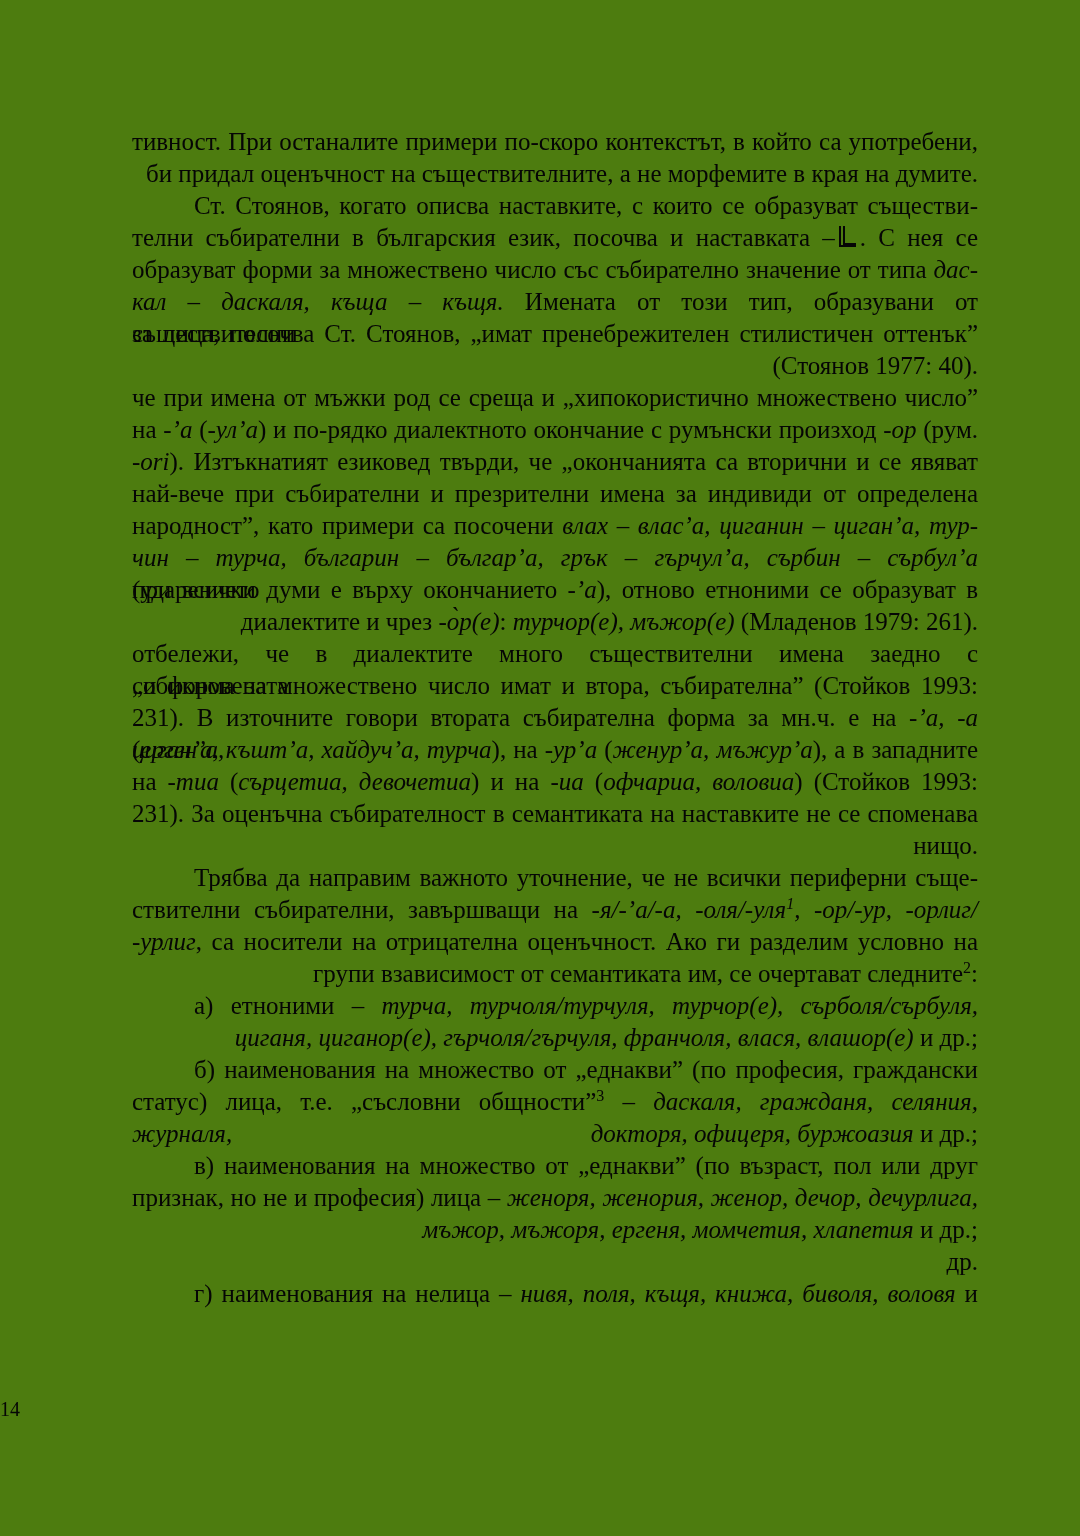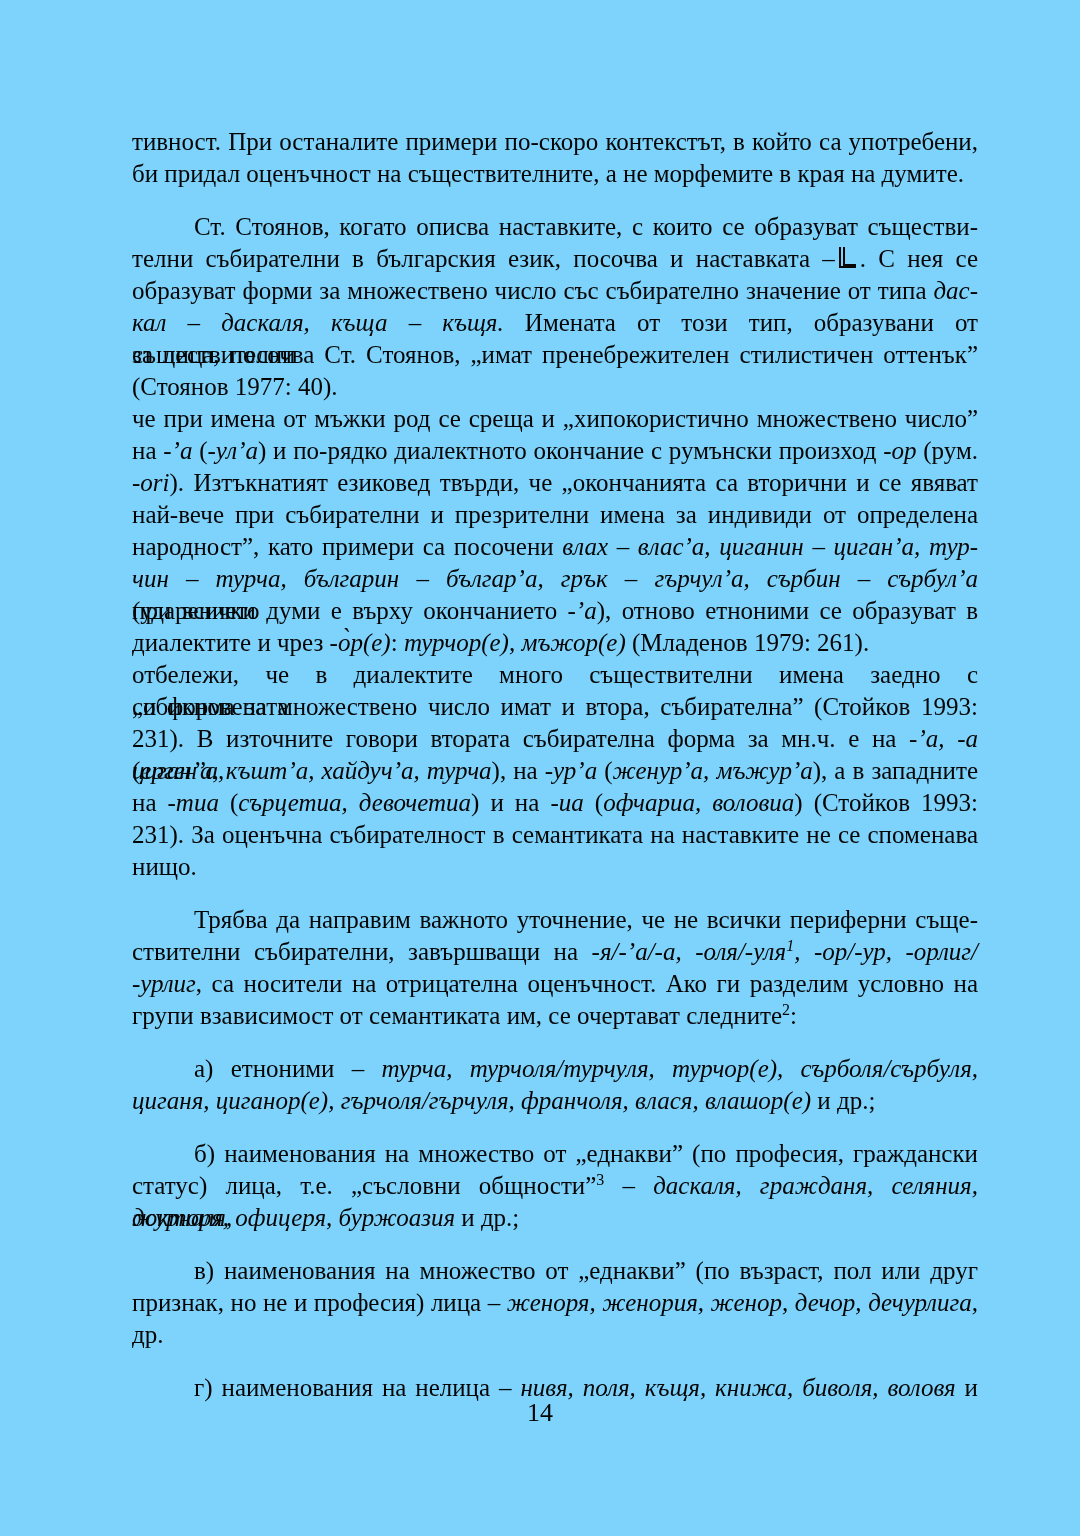--- a/index.html
+++ b/index.html
@@ -5,45 +5,45 @@
   html, body {
     margin: 0;
     padding: 0;
     background: #e8e8e8;
   }
   .page {
     position: relative;
     width: 1080px;
     height: 1536px;
     margin: 0 auto;
-    background: #7dd3fc;
+    background: #4d7c0f;
     color: #050505;
     font-family: "Liberation Serif", "DejaVu Serif", serif;
     overflow: hidden;
   }
   .text-block {
     position: absolute;
     left: 132px;
     top: 126px;
     width: 846px;
     font-size: 25px;
     line-height: 32px;
   }
   .line {
     height: 32px;
     white-space: nowrap;
+    text-align: right;
   }
   .line.just {
     white-space: normal;
     text-align: justify;
     text-align-last: justify;
   }
   .line.indent {
     text-indent: 62px;
-    margin-top: 21px;
   }
   .it { font-style: italic; }
   .un { text-underline-offset: 4px; }
   sup {
     font-size: 64%;
     line-height: 0;
     vertical-align: super;
   }
   .glyphL {
     display: inline-block;
@@ -51,22 +51,22 @@
     height: 17px;
     border-left: 6px double #050505;
     border-bottom: 4px solid #050505;
     margin: 0 4px -1px 4px;
   }
   .page-number {
     position: absolute;
     top: 1398px;
     left: 0;
     width: 100%;
-    text-align: center;
-    font-size: 26px;
+    text-align: left;
+    font-size: 20px;
   }
 </style>
 </head>
 <body>
 
 <div class="page">
   <div class="text-block">
       <div class="line just"><span>тивност. При останалите примери по-скоро контекстът, в който са употребени,</span></div>
       <div class="line"><span>би придал оценъчност на съществителните, а не морфемите в края на думите.</span></div>
       <div class="line just indent"><span>Ст. Стоянов, когато описва наставките, с които се образуват съществи-</span></div>
@@ -94,17 +94,18 @@
       <div class="line just"><span>ствителни събирателни, завършващи на </span><span class="it">-я/-’а/-а, -оля/-уля</span><sup class="it">1</sup><span class="it">, -ор/-ур, -орлиг/</span></div>
       <div class="line just"><span class="it">-урлиг</span><span>, са носители на отрицателна оценъчност. Ако ги разделим условно на</span></div>
       <div class="line"><span>групи взависимост от семантиката им, се очертават следните</span><sup>2</sup><span>:</span></div>
       <div class="line just indent"><span>а) </span><span class="un">етноними</span><span> – </span><span class="it">турча, турчоля/турчуля, турчор(е), сърболя/сърбуля,</span></div>
       <div class="line"><span class="it">циганя, циганор(е), гърчоля/гърчуля, франчоля, влася, влашор(е)</span><span> и др.;</span></div>
       <div class="line just indent"><span>б) </span><span class="un">наименования на множество от „еднакви”</span><span> (по професия, граждански</span></div>
       <div class="line just"><span>статус) </span><span class="un">лица</span><span>, т.е. „</span><span class="un">съсловни общности”</span><sup class="un">3</sup><span> – </span><span class="it">даскаля, гражданя, селяния, журналя,</span></div>
       <div class="line"><span class="it">докторя, офицеря, буржоазия</span><span> и др.;</span></div>
       <div class="line just indent"><span>в) </span><span class="un">наименования на множество от „еднакви”</span><span> (по възраст, пол или друг</span></div>
       <div class="line just"><span>признак, но не и професия) </span><span class="un">лица</span><span> – </span><span class="it">женоря, женория, женор, дечор, дечурлига,</span></div>
+      <div class="line"><span class="it">мъжор, мъжоря, ергеня, момчетия, хлапетия</span><span> и др.;</span></div>
       <div class="line"><span>др.</span></div>
       <div class="line just indent"><span>г) </span><span class="un">наименования на нелица</span><span> – </span><span class="it">нивя, поля, къщя, книжа, биволя, воловя</span><span> и</span></div>
     </div>
   <div class="page-number">14</div>
 </div>
 
 </body></html>

